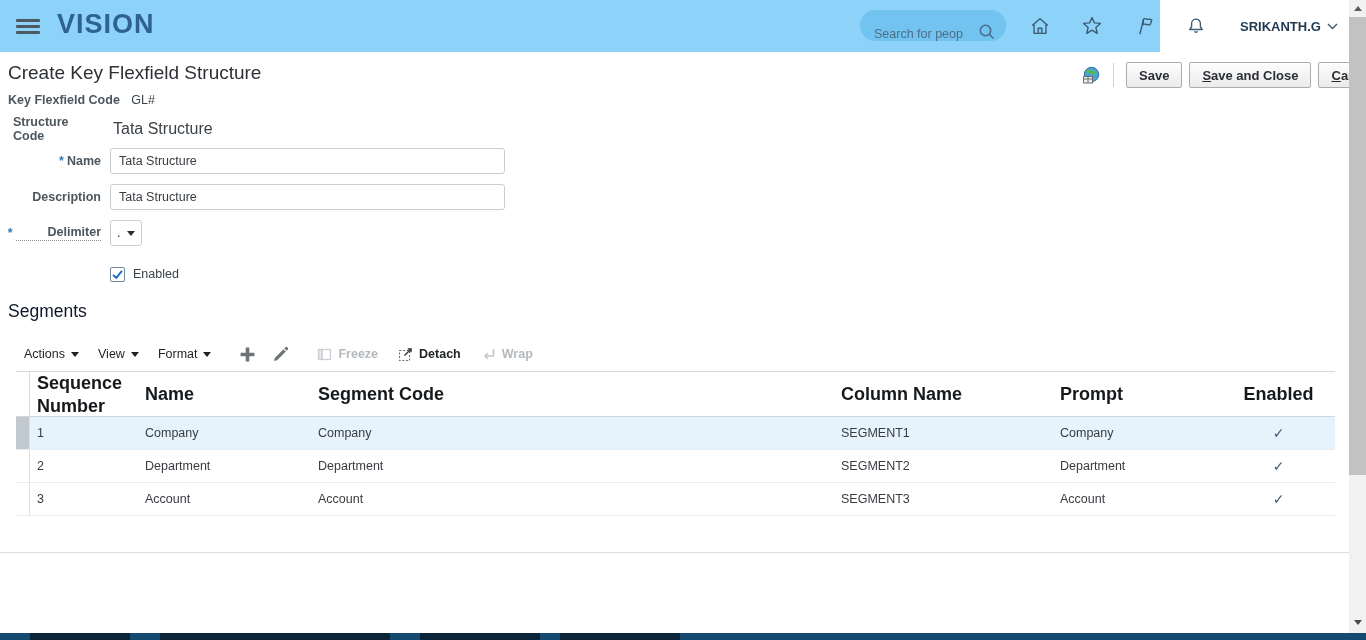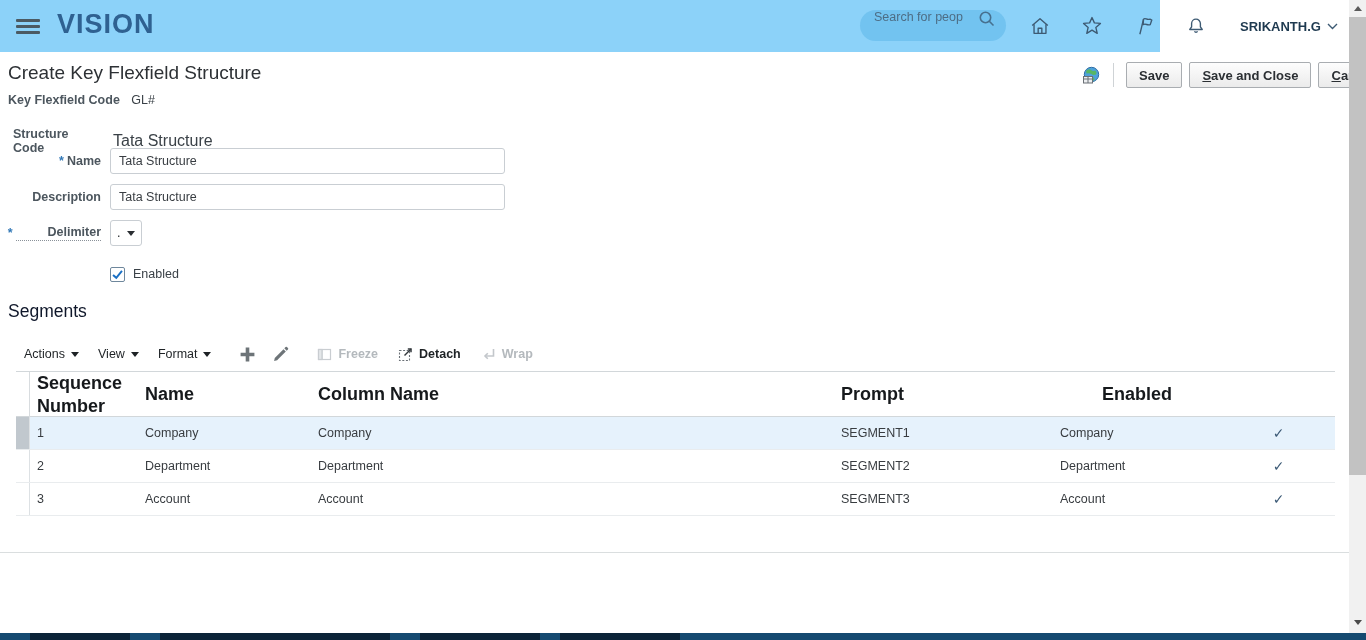--- a/index.html
+++ b/index.html
@@ -8,21 +8,21 @@
     position: relative; overflow: hidden; background:#fff;
     font-family:"Liberation Sans", sans-serif; color:#383c40;
   }
   
   .topbar { position:absolute; left:0; top:0; width:1160px; height:52px; background:#8cd2f9; }
   .hamburger { position:absolute; left:16px; top:19px; width:24px; height:15px; cursor:pointer; }
   .hamburger div { height:3px; background:#4b5a63; margin-bottom:3px; border-radius:1px; }
   .logo { position:absolute; left:57px; top:9px; font-size:27px; font-weight:800;
           color:#2f6191; letter-spacing:1px; }
   .search-pill { position:absolute; left:860px; top:10px; width:146px; height:31px;
-          background:#72c3f0; border-radius:16px; display:flex; align-items:flex-start; }
+          background:#72c3f0; border-radius:16px; display:flex; align-items:flex-end; }
   .search-pill input { flex:1; min-width:0; background:transparent; border:none; outline:none;
           padding-left:14px; font-size:12.5px; color:#3f5f79; font-family:inherit; }
   .search-pill input::placeholder { color:#4d6d85; opacity:1; }
   .search-pill .mag { margin-right:10px; display:flex; }
   .nav-icon { position:absolute; top:15px; width:22px; height:22px; cursor:pointer; }
   .user-chip { position:absolute; left:1240px; top:19px; display:flex; align-items:center; gap:6px;
           cursor:pointer; font-size:13px; font-weight:bold; color:#1f3a50; }
   
   .page-title { position:absolute; left:8px; top:62px; font-size:19px; color:#2d3135; }
   .kff-line { position:absolute; left:8px; top:93px; font-size:12.5px; }
@@ -167,21 +167,21 @@
     <span>Save</span>
   </button>
   <button class="btn">
     <u>S</u><span>ave and Close</span>
   </button>
   <button class="btn">
     <u>C</u><span>ancel</span>
   </button>
 </div>
 
-<div class="frow" style="top:128px">
+<div class="frow" style="top:116px">
   <div class="flabel" style="width:101px; justify-content:flex-start; padding-left:13px">Structure Code</div>
   <div class="fcontrol value-t" style="margin-left:12px">Tata Structure</div>
 </div>
 
 <div class="frow" style="top:148px">
   <div class="flabel">
     <span class="req">*</span>
     <span>Name</span>
   </div>
   <div class="fcontrol">
@@ -272,20 +272,21 @@
     </svg>
     <span>Wrap</span>
   </div>
 </div>
 
 <div class="seg-table">
   <div class="thead">
     <div class="gutter" style="border-right:1px solid #d8dcdf"></div>
     <div class="th th-seq">Sequence Number</div>
     <div class="th">Name</div>
+    <div class="th">Segment Code</div>
     <div class="th">Column Name</div>
     <div class="th">Prompt</div>
     <div class="th th-enabled">Enabled</div>
   </div>
 
   <div class="trow selected">
     <div class="gutter"></div>
     <div class="td td-seq">1</div>
     <div class="td">Company</div>
     <div class="td">Company</div>

